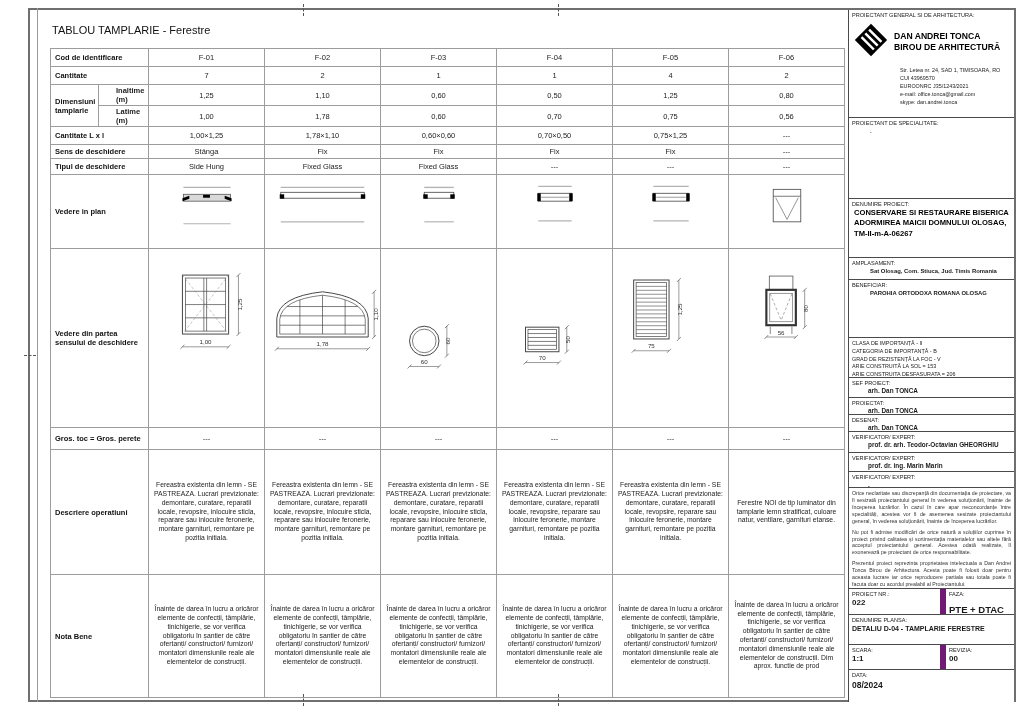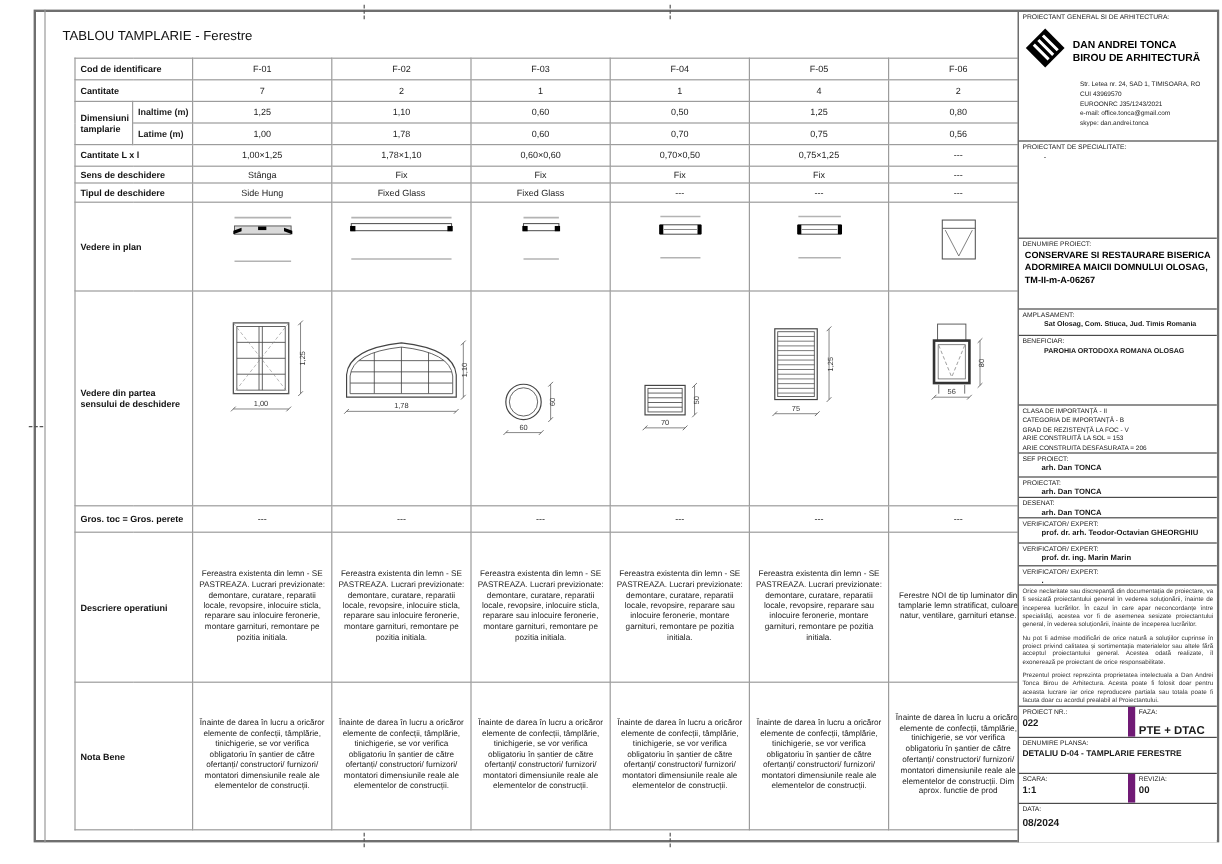--- a/index.html
+++ b/index.html
@@ -5,25 +5,25 @@
   * { box-sizing: border-box; margin: 0; padding: 0; }
   html,body { width:1018px; height:720px; background:#fff; font-family:"Liberation Sans", sans-serif; color:#1a1a1a; }
   .sheet { position:relative; width:1018px; height:720px; background:#fff; overflow:hidden; }
   .frame { position:absolute; left:28px; top:8px; width:988px; height:694px; border:2px solid #6f6f6f; }
   .inner-left { position:absolute; left:37px; top:8px; height:694px; width:0; border-left:1px solid #9a9a9a; }
   .tick-v { position:absolute; width:0; height:12px; border-left:1px dashed #555; }
   .tick-h { position:absolute; height:0; width:12px; border-top:1px dashed #555; }
 
   .sheet-title { position:absolute; left:52px; top:24px; font-size:11px; font-weight:normal; color:#111; }
 
-  table.ttab { position:absolute; left:50px; top:48px; border-collapse:collapse; table-layout:fixed;margin-left:12px; }
+  table.ttab { position:absolute; left:50px; top:48px; border-collapse:collapse; table-layout:fixed; }
   .ttab td { border:1px solid #9c9c9c; font-size:7.5px; text-align:center; vertical-align:middle; padding:1px 2px; color:#222; }
   .ttab { border:1.5px solid #777; }
   .ttab td.lbl { text-align:left; font-weight:bold; padding-left:4px; color:#111; overflow-wrap:anywhere; }
-  .ttab td.sub { font-weight:bold; text-align:left; padding-left:4px; }
+  .ttab td.sub { font-weight:bold; text-align:left; padding-left:17px; }
   .ttab td.draw { padding:0; vertical-align:middle; }
   .ttab td.small-text { font-size:6.8px; line-height:1.3; padding:2px 3px; }
   svg text { font-family:"Liberation Sans", sans-serif; font-size:6.3px; fill:#333; }
 
   .titleblock { position:absolute; left:848px; top:10px; width:166px; height:692px; border-left:1.5px solid #4a4a4a; display:flex; flex-direction:column; background:#fff; }
   .tb-sec { border-bottom:1px solid #4a4a4a; padding:2px 3px; position:relative; overflow:hidden; }
   .tb-label { font-size:5.6px; color:#222; }
   .firm-row { display:flex; align-items:center; margin-top:3px; }
   .firm-name { font-weight:bold; font-size:8.6px; line-height:1.25; margin-left:4px; color:#000; }
   .firm-addr { font-size:5.4px; line-height:1.5; margin-left:48px; margin-top:3px; color:#222; }

